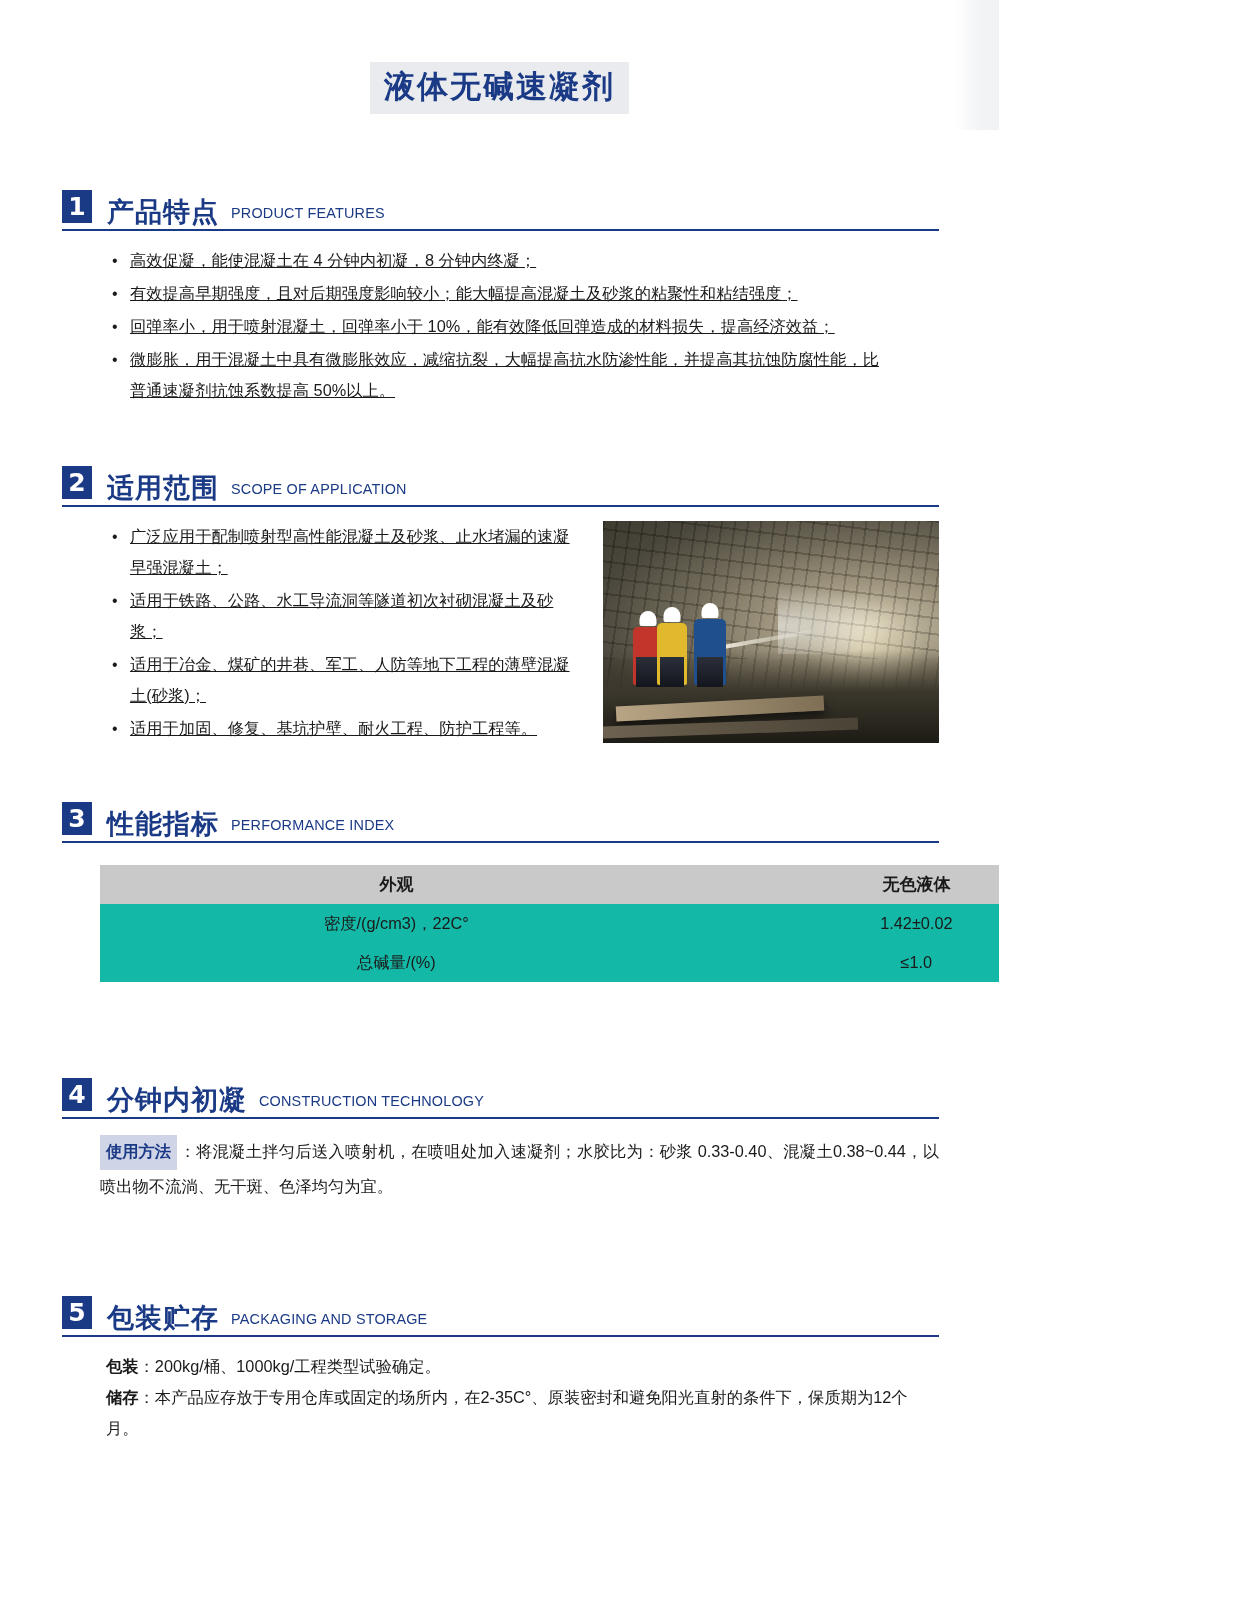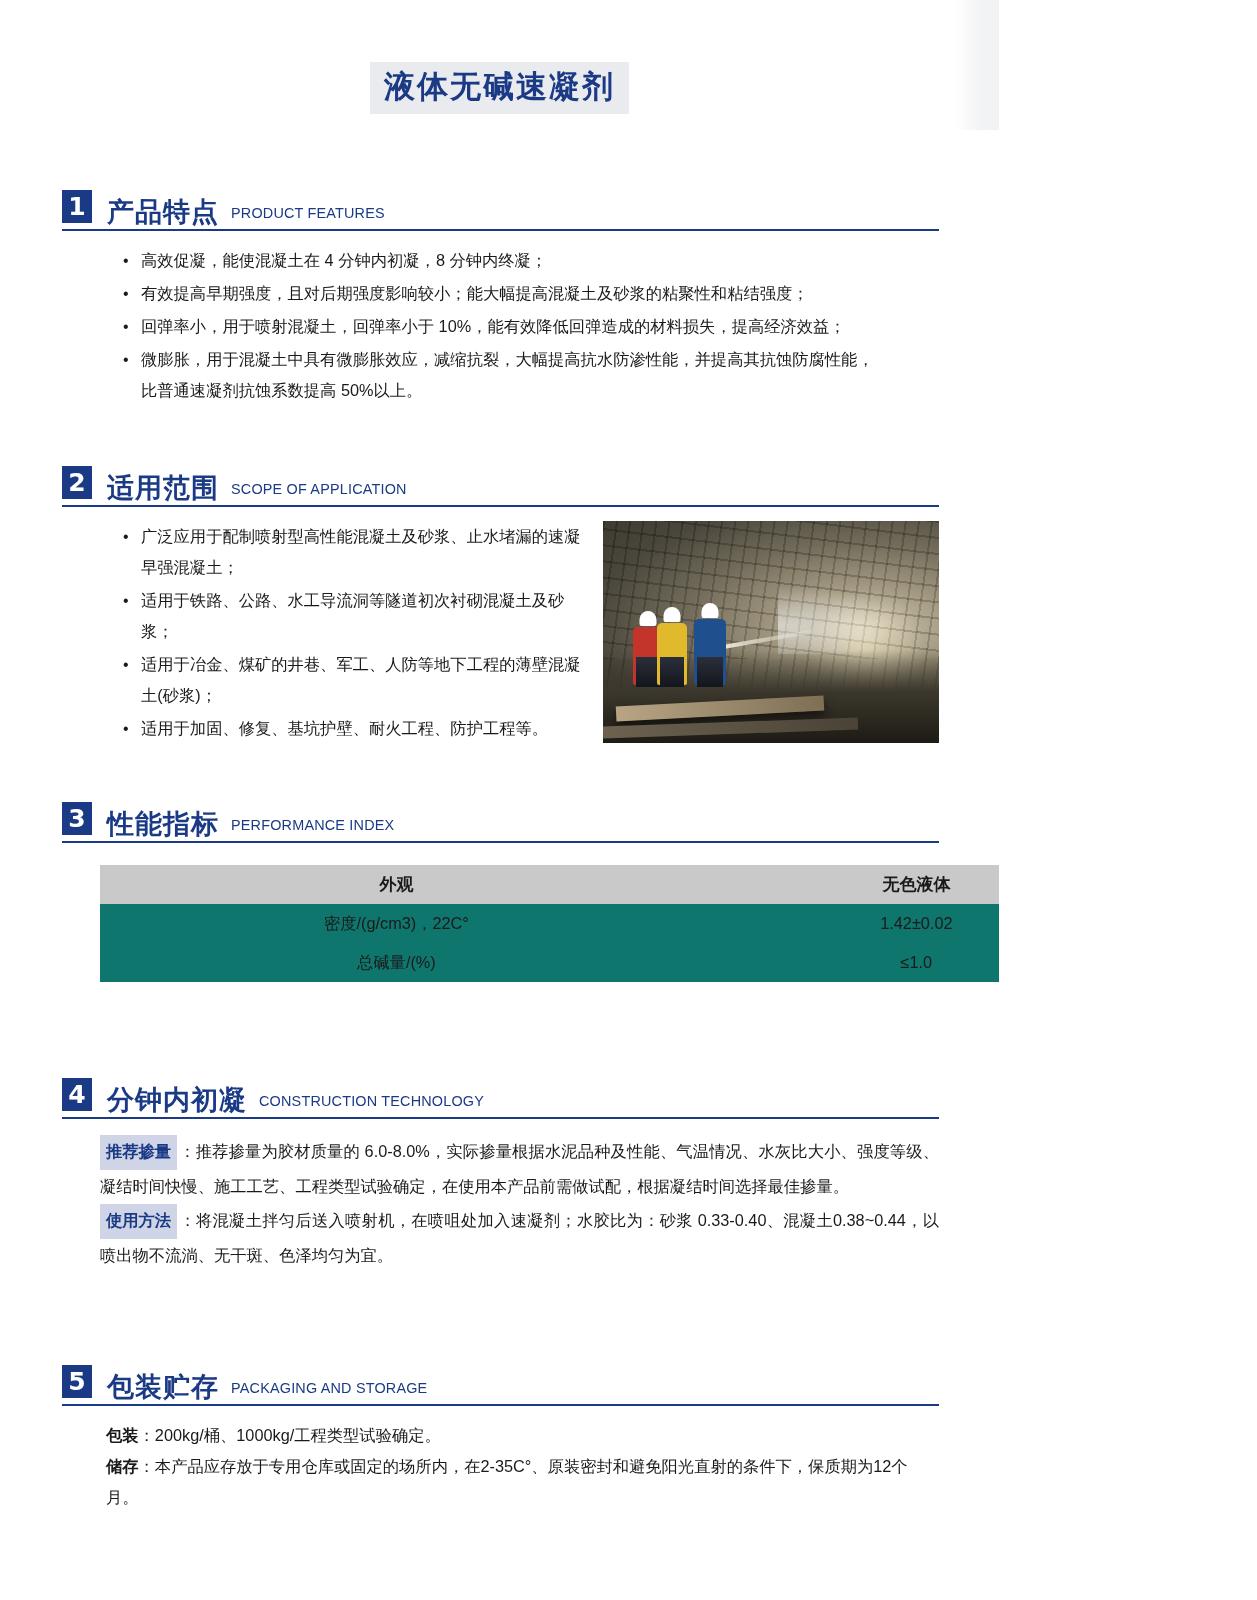--- a/index.html
+++ b/index.html
@@ -85,22 +85,23 @@
     transform-origin: left bottom;
   }
   .head-rule {
     margin: 6px 60px 0 62px;
     border-bottom: 2px solid #1b3a86;
     height: 0;
   }
 
   ul.bullets {
     list-style: none;
-    margin: 14px 0 0 15px;
+    margin: 14px 0 0 4px;
     padding: 0 60px 0 108px;
+    text-decoration: underline;
   }
   ul.bullets li {
     position: relative;
     font-size: 16.3px;
     line-height: 31px;
     color: #1a1a1a;
     padding-left: 18px;
     margin-bottom: 2px;
   }
   ul.bullets li::before {
@@ -195,21 +196,21 @@
   }
   table.perf td {
     height: 39px;
     font-size: 16.3px;
     text-align: center;
     padding: 0 10px;
     color: #1a1a1a;
   }
   table.perf tr.r-head td { background: #c9c9c9; font-weight: bold; font-size: 17px; }
   table.perf tr.r-light td { background: #ffffff; }
-  table.perf tr.r-dark td { background: #0f766e; }
+  table.perf tr.r-dark td { background: #14b8a6; }
   table.perf td.c1 { width: 57%; }
   table.perf td.c2 { width: 43%; }
 
   
   #sec4 { padding-top: 96px; }
   .para-block { padding: 16px 60px 0 100px; }
   .para {
     font-size: 16.3px;
     line-height: 32px;
     margin-bottom: 2px;
@@ -328,23 +329,20 @@
 
   <div class="section" id="sec4">
     <div class="sec-head">
       <div class="num-badge">4</div>
       <div class="sec-cn">分钟内初凝</div>
       <div class="sec-en">CONSTRUCTION TECHNOLOGY</div>
     </div>
     <div class="head-rule"></div>
     <div class="para-block">
       <div class="para">
-        <span class="tag">推荐掺量</span><span>：推荐掺量为胶材质量的 6.0-8.0%，实际掺量根据水泥品种及性能、气温情况、水灰比大小、强度等级、凝结时间快慢、施工工艺、工程类型试验确定，在使用本产品前需做试配，根据凝结时间选择最佳掺量。</span>
-      </div>
-      <div class="para">
         <span class="tag">使用方法</span><span>：将混凝土拌匀后送入喷射机，在喷咀处加入速凝剂；水胶比为：砂浆 0.33-0.40、混凝土0.38~0.44，以喷出物不流淌、无干斑、色泽均匀为宜。</span>
       </div>
     </div>
   </div>
 
   <div class="section" id="sec5">
     <div class="sec-head">
       <div class="num-badge">5</div>
       <div class="sec-cn">包装贮存</div>
       <div class="sec-en">PACKAGING AND STORAGE</div>

